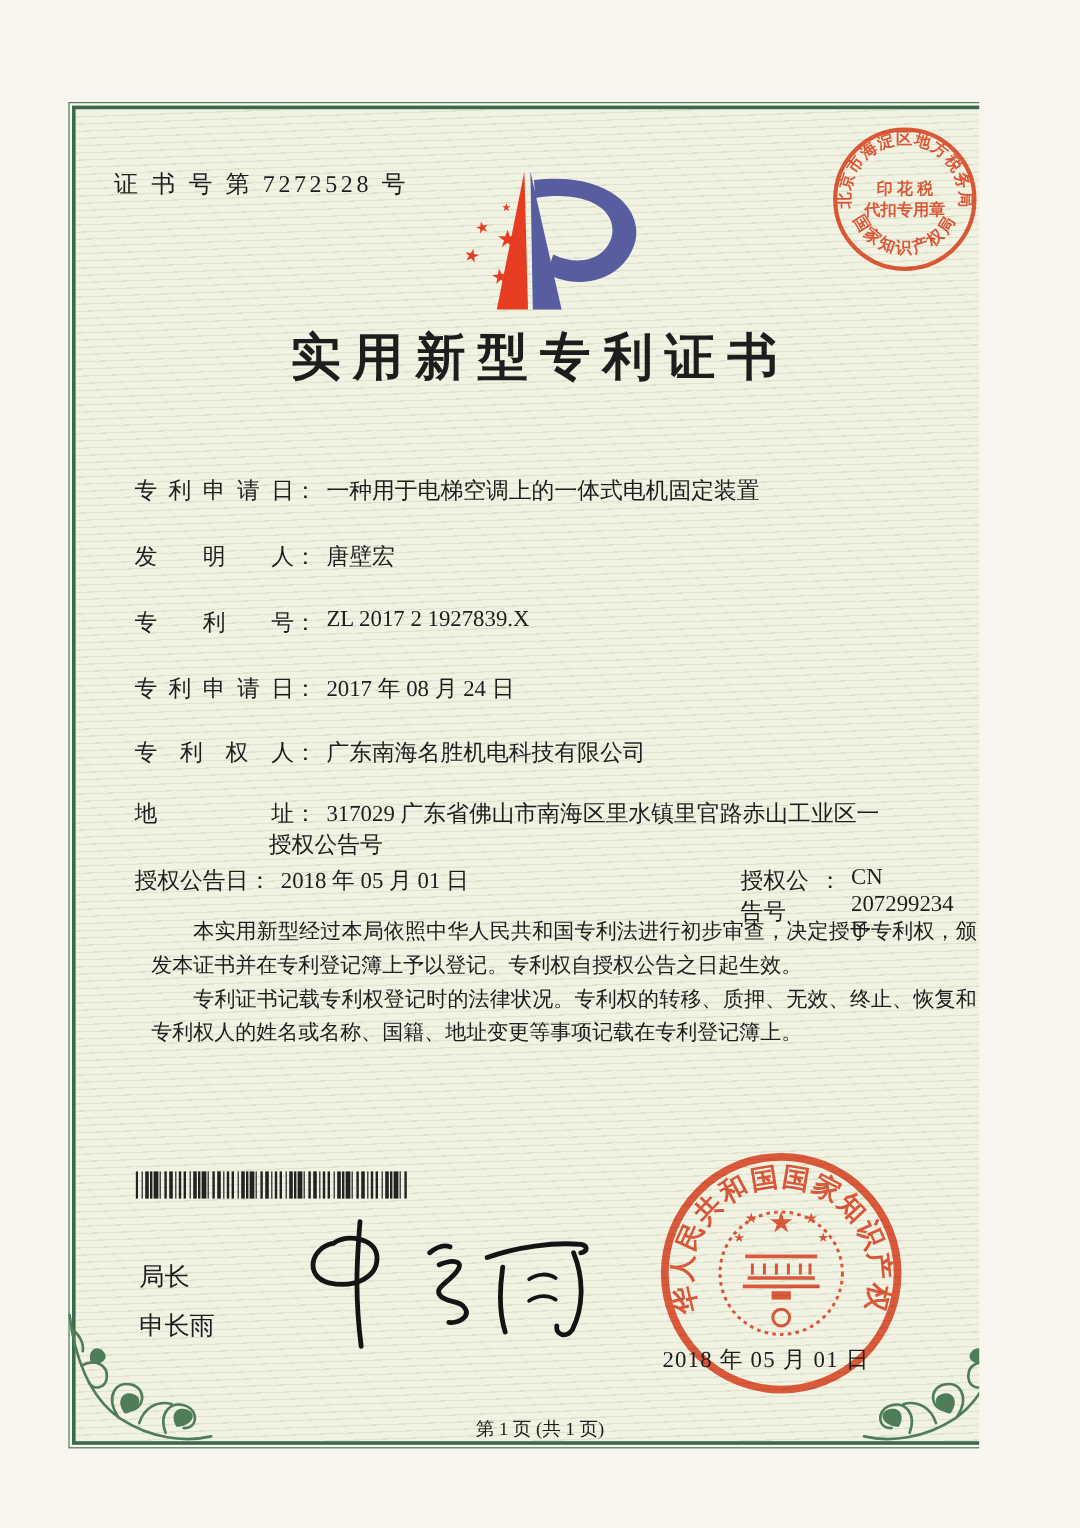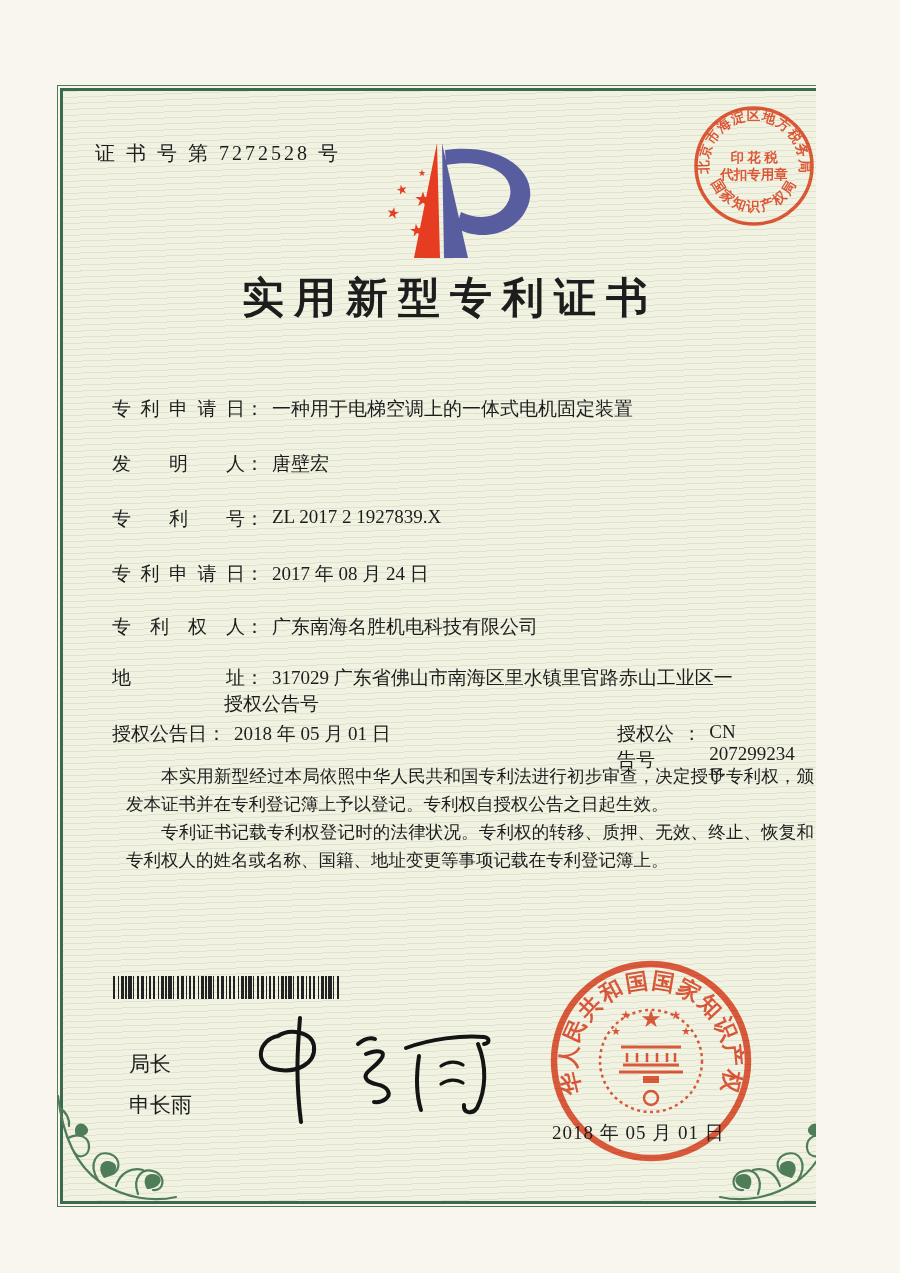--- a/index.html
+++ b/index.html
@@ -20,21 +20,21 @@
   .frow{position:absolute;left:112px;width:690px;font-size:19px;display:flex;}
   .flabel{display:inline-block;width:133px;text-align:justify;text-align-last:justify;flex:none;}
   .fcolon{flex:none;}
   .fvalue{margin-left:8px;}
   .outdent{margin-left:-48px;}
   .grant-right{position:absolute;left:505px;top:0;display:flex;font-size:19px;}
 
   .paras{left:126px;top:762px;width:688px;font-size:17.5px;line-height:28px;text-align:justify;}
   .paras p{margin:0;text-indent:2em;}
 
-  .signer{left:129px;top:1044px;font-size:21px;line-height:41px;font-family:Liberation Serif, serif;}
+  .signer{left:116px;top:1044px;font-size:21px;line-height:41px;font-family:Liberation Serif, serif;}
   .seal-date{left:552px;top:1120px;font-size:19px;letter-spacing:1px;}
   .footer{left:0;top:1181px;width:900px;text-align:center;font-size:15.5px;}
 
   .logo-svg{left:338px;top:138px;}
   .barcode-svg{left:113px;top:976px;}
   .sig-svg{left:238px;top:1012px;}
   .seal-svg{left:545px;top:955px;opacity:.9;mix-blend-mode:multiply;}
   .stamp-svg{left:688px;top:100px;opacity:.93;mix-blend-mode:multiply;}
   .flourish-l{left:46px;top:1068px;}
   .flourish-r{left:700px;top:1068px;transform:scaleX(-1);}
@@ -247,14 +247,15 @@
     <path d="M52,112 C42,96 50,82 64,86 C77,90 74,107 62,107"></path>
     <path d="M92,126 C86,110 96,98 110,104 C120,109 118,123 107,122"></path>
     <path d="M22,70 C33,64 44,69 43,80 C42,89 32,91 28,84"></path>
     <path d="M70,118 C74,105 85,99 97,102"></path>
     <path d="M14,40 C20,44 24,51 23,58"></path>
     <path d="M58,110 C50,100 56,90 66,94 C74,97 70,108 58,110 Z" fill="#4e7d57" stroke="none"></path>
     <path d="M101,121 C95,111 101,103 111,107 C119,111 113,121 101,121 Z" fill="#4e7d57" stroke="none"></path>
     <path d="M30,68 C26,58 34,52 40,58 C46,64 38,70 30,68 Z" fill="#4e7d57" stroke="none"></path>
   </svg>
 
+  <div class="abs footer">第 1 页 (共 1 页)</div>
 
 </div>
 
 </body></html>

